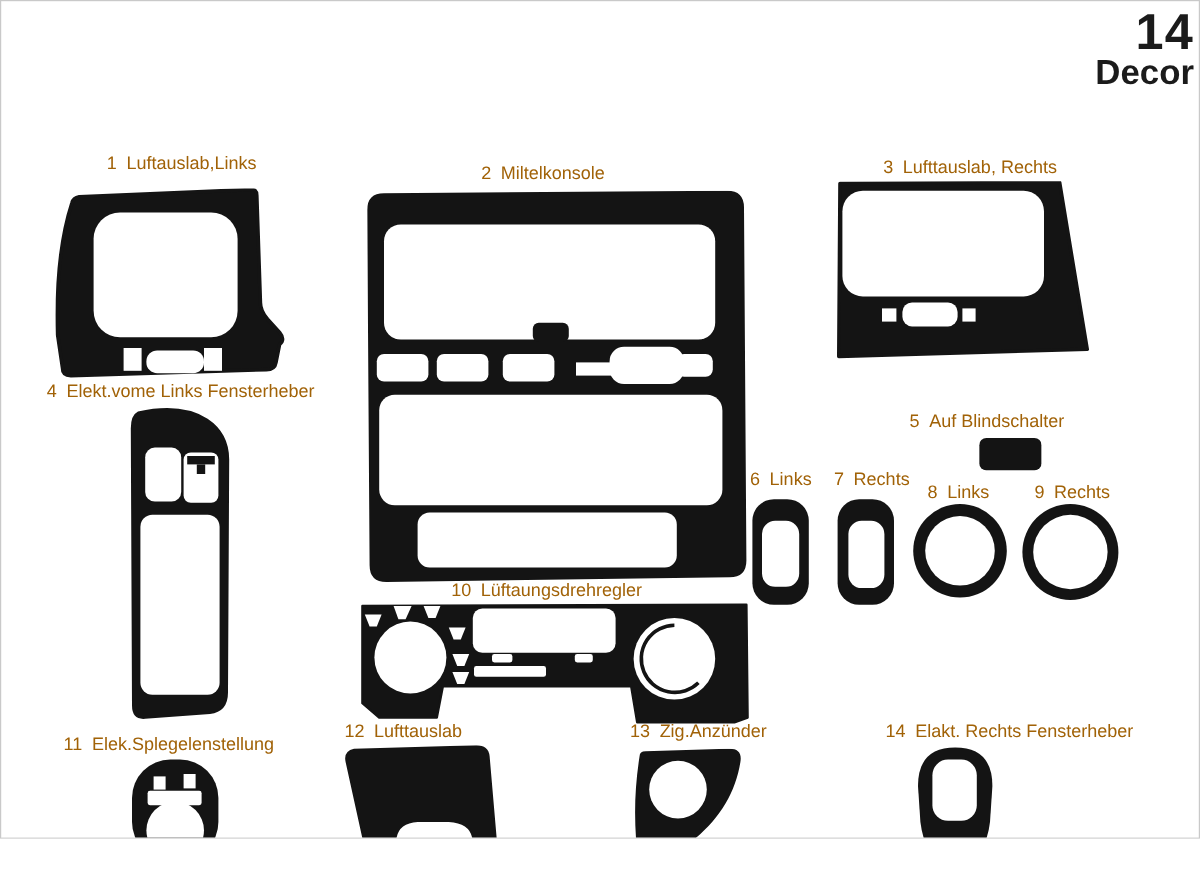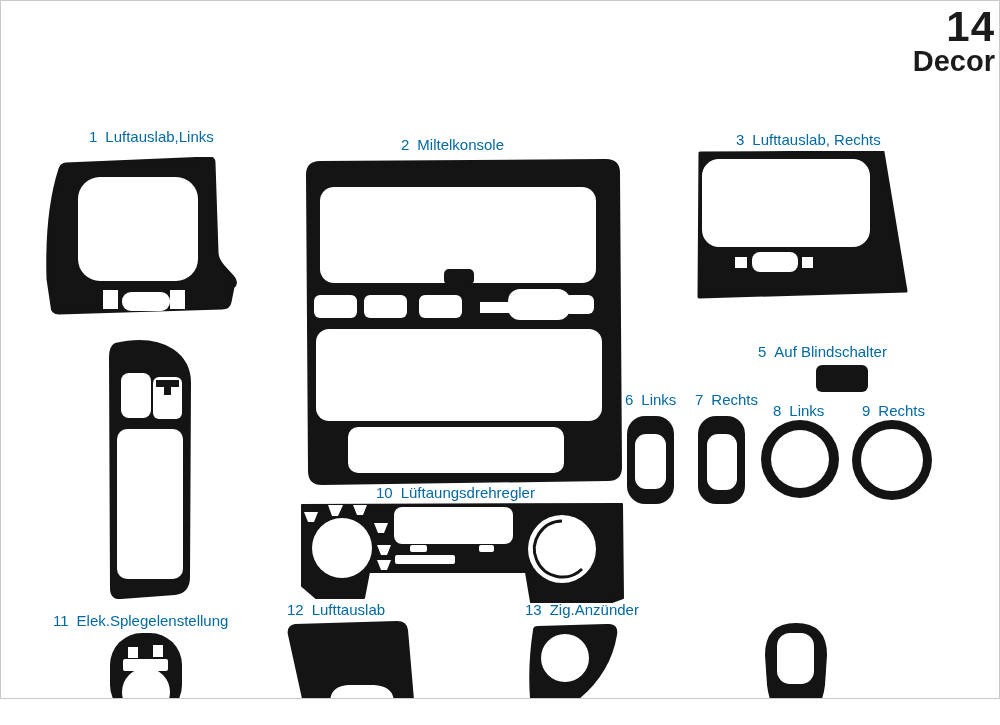--- a/index.html
+++ b/index.html
@@ -1,21 +1,21 @@
 <!DOCTYPE html>
 <html><head>
 <meta charset="utf-8">
 <style>
   html,body{margin:0;padding:0;background:#fff;}
   #sheet{
     position:relative;width:1000px;height:699px;background:#ffffff;
     font-family:Liberation Sans, sans-serif;color:#1a1a1a;overflow:hidden;
     box-sizing:border-box;border:1px solid #c9c9c9;
   }
-  .lbl{position:absolute;font-size:15px;line-height:15px;white-space:nowrap;color:#0369a1;}
+  .lbl{position:absolute;font-size:15px;line-height:15px;white-space:nowrap;color:#a16207;}
   .lbl .num{margin-right:8px;}
   .lbl-center{text-align:center;}
   .shape{position:absolute;color:#141414;}
   .shape svg{display:block;}
   #title-block{position:absolute;right:4px;top:6px;text-align:right;color:#1b1b1b;}
   #title-number{font-size:42px;font-weight:bold;line-height:40px;letter-spacing:1px;}
   #title-word{font-size:29px;font-weight:bold;line-height:28px;}
   #group-label{position:absolute;left:616px;top:349px;width:148px;font-size:15px;line-height:17px;}
 </style>
 </head>
@@ -30,20 +30,23 @@
 
   <div class="lbl" style="left:88px;top:128px">
     <span class="num">1</span><span>Luftauslab,Links</span>
   </div>
   <div class="lbl" style="left:400px;top:136px">
     <span class="num">2</span><span>Miltelkonsole</span>
   </div>
   <div class="lbl" style="left:735px;top:131px">
     <span class="num">3</span><span>Lufttauslab, Rechts</span>
   </div>
+  <div class="lbl" style="left:38px;top:318px">
+    <span class="num">4</span><span>Elekt.vome Links Fensterheber</span>
+  </div>
   <div class="lbl" style="left:757px;top:343px">
     <span class="num">5</span><span>Auf Blindschalter</span>
   </div>
   <div class="lbl" style="left:624px;top:391px">
     <span class="num">6</span><span>Links</span>
   </div>
   <div class="lbl" style="left:694px;top:391px">
     <span class="num">7</span><span>Rechts</span>
   </div>
   <div class="lbl" style="left:772px;top:402px">
@@ -56,20 +59,23 @@
     <span class="num">10</span><span>Lüftaungsdrehregler</span>
   </div>
   <div class="lbl" style="left:52px;top:612px">
     <span class="num">11</span><span>Elek.Splegelenstellung</span>
   </div>
   <div class="lbl" style="left:286px;top:601px">
     <span class="num">12</span><span>Lufttauslab</span>
   </div>
   <div class="lbl" style="left:524px;top:601px">
     <span class="num">13</span><span>Zig.Anzünder</span>
+  </div>
+  <div class="lbl" style="left:737px;top:601px">
+    <span class="num">14</span><span>Elakt. Rechts Fensterheber</span>
   </div>
 
   <div class="shape" style="left: 45px; top: 156px; color: rgb(20, 20, 20);">
     <svg width="192" height="158" viewBox="0 0 192 158">
       <path fill="currentColor" stroke="currentColor" stroke-width="3" stroke-linejoin="round" d="M20 7 L162 1 Q168 0 168 6 L171 95 Q171 102 177 109 L187 120 Q192 126 187 130 L184 145 Q183 151 176 151 L13 156 Q6 156 6 149 L2 122 Q0 55 14 12 Q15 8 20 7 Z"></path>
       <rect x="32" y="20" width="120" height="104" rx="22" fill="#fff"></rect>
       <rect x="57" y="133" width="15" height="19" fill="#fff"></rect>
       <rect x="76" y="135" width="48" height="19" rx="9" fill="#fff"></rect>
       <rect x="124" y="133" width="15" height="19" fill="#fff"></rect>
     </svg>

